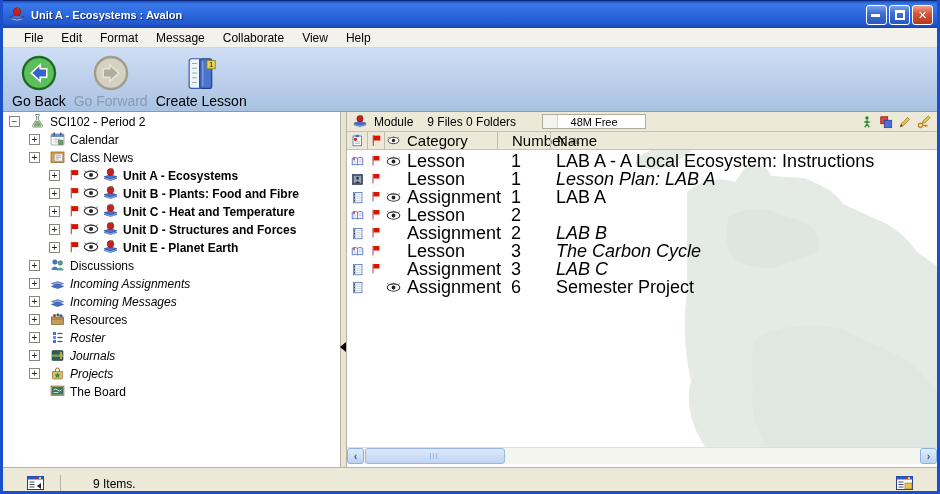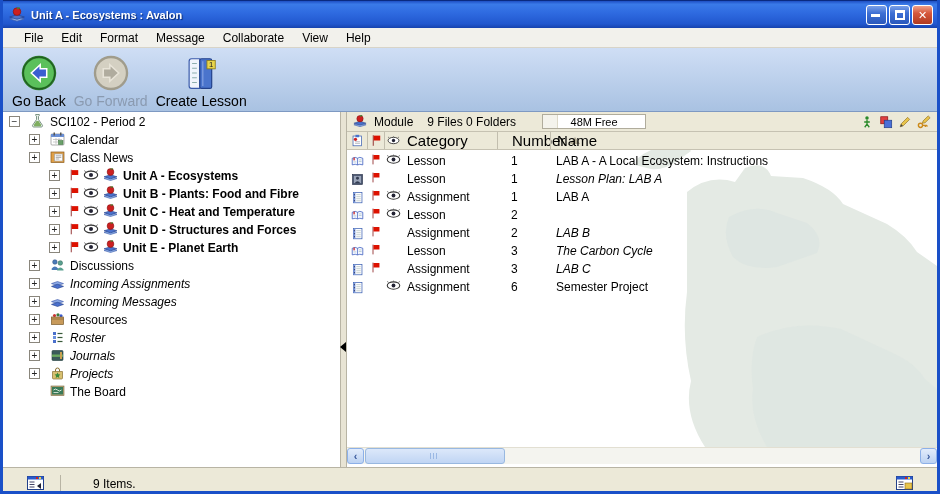--- a/index.html
+++ b/index.html
@@ -95,21 +95,21 @@
   .c-eye  { width:18px; flex:0 0 18px; }
   .c-cat  { width:95px; flex:0 0 95px; padding-left:5px; }
   .c-num  { width:53px; flex:0 0 53px; padding-left:14px; }
   .c-name { flex:1; padding-left:6px; }
   .sort-asc { width:0; height:0; margin-left:5px; border-left:5px solid transparent; border-right:5px solid transparent;
     border-bottom:7px solid #b2ac96; }
 
   .listarea { flex:1; position:relative; overflow:hidden; }
   .map-watermark { position:absolute; right:0; bottom:0; width:600px; height:300px; z-index:0; pointer-events:none; }
   .listrows { position:relative; z-index:1; padding-top:2px; }
-  .list-row { height:18px; display:flex; align-items:center; font-size:12px; cursor:default; white-space:nowrap; }
+  .list-row { height:18px; display:flex; align-items:center; font-size:18px; cursor:default; white-space:nowrap; }
   .list-row .c-icon { display:flex; justify-content:center; }
   .list-row .c-icon svg { width:13px; height:13px; }
   .l-flag { display:none; width:12px; height:13px; margin-left:3px; }
   .l-eye  { display:none; width:15px; height:11px; margin-left:2px; }
   .has-flag .l-flag { display:inline-block; }
   .has-eye  .l-eye  { display:inline-block; }
   .italic .c-name { font-style:italic; }
 
   
   .hscroll { height:17px; flex:0 0 17px; display:flex; background:#f4f4ef; border-top:1px solid #e2dfd2; margin-bottom:3px; }

